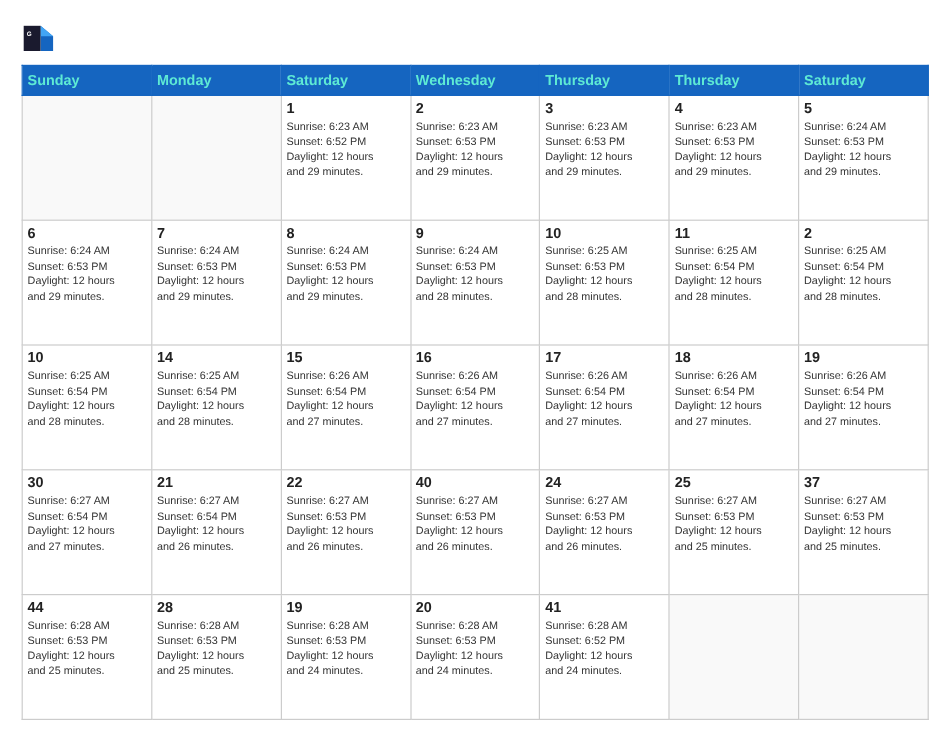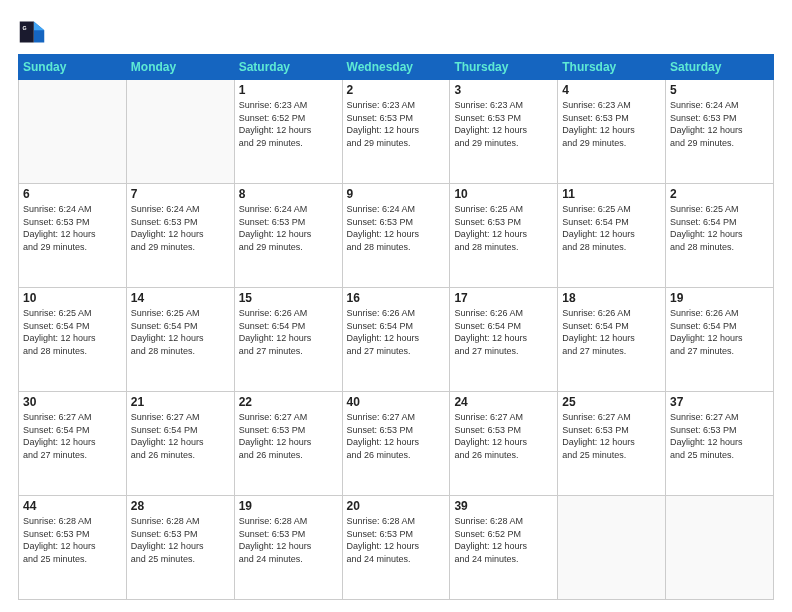--- a/index.html
+++ b/index.html
@@ -253,21 +253,21 @@
           </td>
           <td>
             <span class="day-num">19</span>
             <div class="cell-text">Sunrise: 6:28 AM<br>Sunset: 6:53 PM<br>Daylight: 12 hours<br>and 24 minutes.</div>
           </td>
           <td>
             <span class="day-num">20</span>
             <div class="cell-text">Sunrise: 6:28 AM<br>Sunset: 6:53 PM<br>Daylight: 12 hours<br>and 24 minutes.</div>
           </td>
           <td>
-            <span class="day-num">39</span>
+            <span class="day-num">41</span>
             <div class="cell-text">Sunrise: 6:28 AM<br>Sunset: 6:52 PM<br>Daylight: 12 hours<br>and 24 minutes.</div>
           </td>
           <td class="empty"></td>
           <td class="empty"></td>
         </tr>
       </tbody>
   </table>
 </div>
 
 </body></html>

